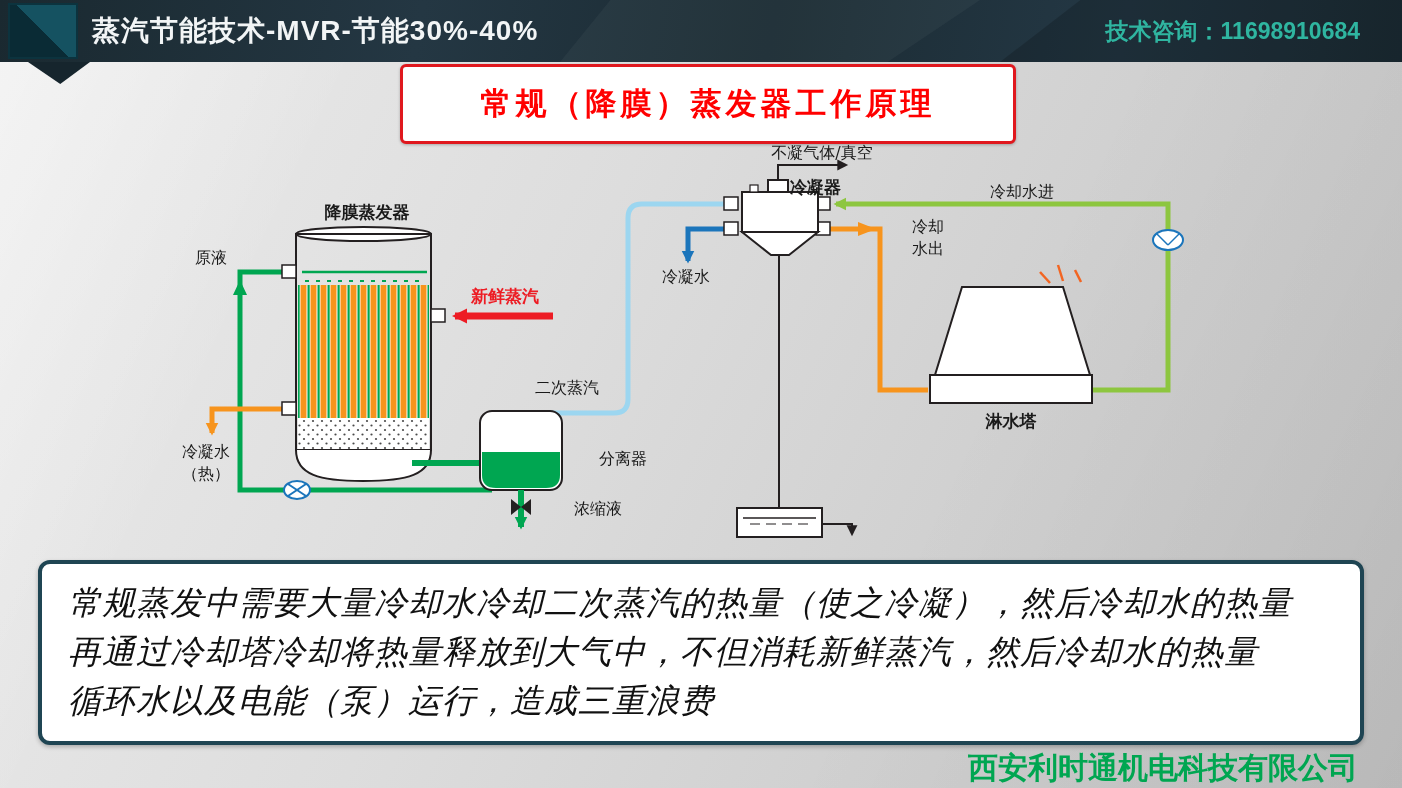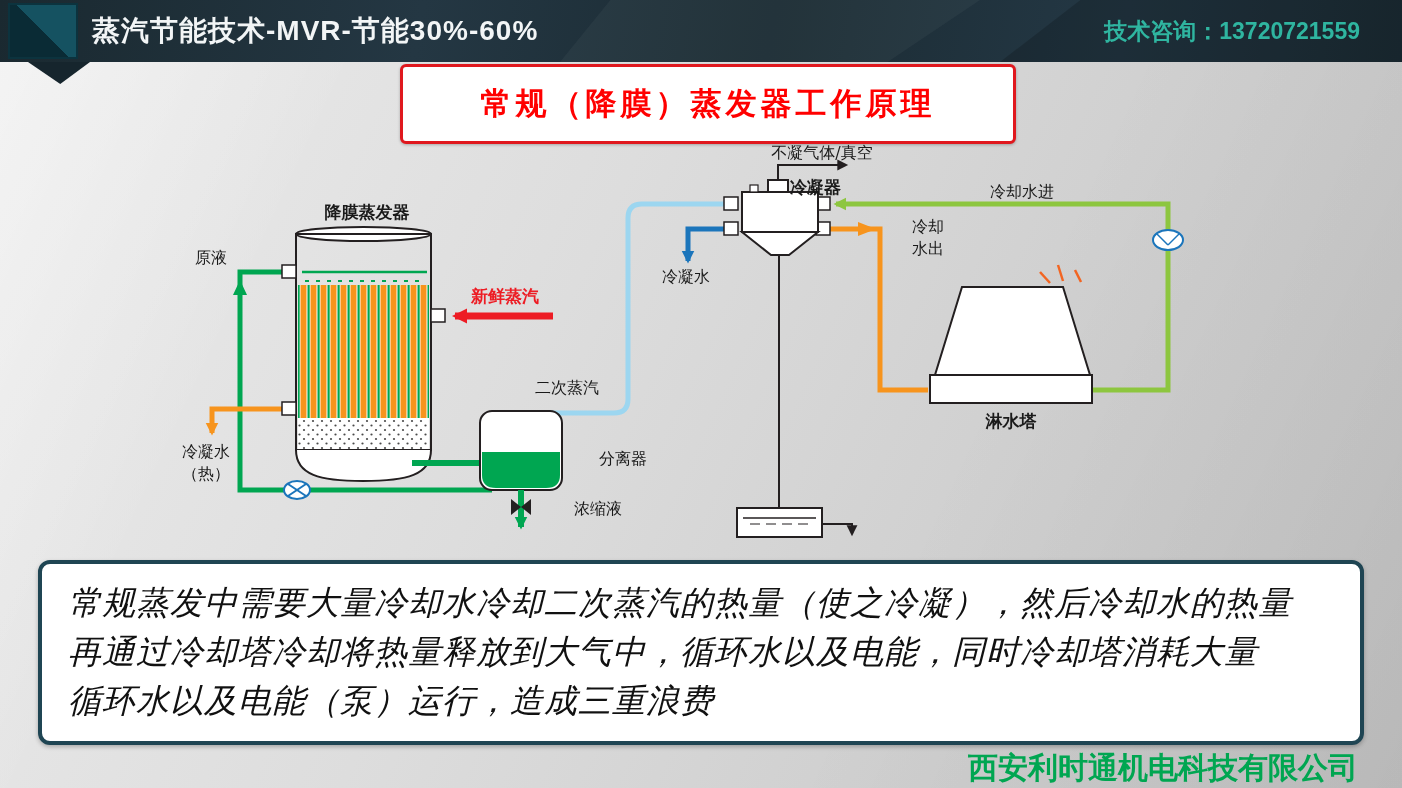--- a/index.html
+++ b/index.html
@@ -48,22 +48,22 @@
 </head>
 <body>
 
 <div class="slide">
   <div class="bg-sheen"></div>
 
   <header class="topbar">
     <div class="facet facet-a"></div>
     <div class="facet facet-b"></div>
     <div class="corner-badge"></div>
-    <h1 class="bar-title">蒸汽节能技术-MVR-节能30%-60%</h1>
-    <div class="contact">技术咨询：13720721559</div>
+    <h1 class="bar-title">蒸汽节能技术-MVR-节能30%-40%</h1>
+    <div class="contact">技术咨询：11698910684</div>
   </header>
   <div class="header-tail"></div>
 
   <div class="title-box">
     <span class="title-text">常规（降膜）蒸发器工作原理</span>
   </div>
 
   <svg class="diagram" viewBox="0 0 1402 430">
     <defs>
       <marker id="mBlack" viewBox="0 0 12 12" refX="9" refY="6" markerWidth="13" markerHeight="13" orient="auto" markerUnits="userSpaceOnUse">
@@ -204,18 +204,18 @@
     <text x="822" y="23" text-anchor="middle">不凝气体/真空</text>
     <text x="686" y="147" text-anchor="middle">冷凝水</text>
     <text x="1022" y="62" text-anchor="middle">冷却水进</text>
     <text x="928" y="97" text-anchor="middle">冷却</text>
     <text x="928" y="119" text-anchor="middle">水出</text>
     <text x="1011" y="292" text-anchor="middle" class="bold">淋水塔</text>
   </svg>
 
   <div class="desc-box">
     <p class="desc-line">常规蒸发中需要大量冷却水冷却二次蒸汽的热量（使之冷凝），然后冷却水的热量</p>
-    <p class="desc-line">再通过冷却塔冷却将热量释放到大气中，循环水以及电能，同时冷却塔消耗大量</p>
+    <p class="desc-line">再通过冷却塔冷却将热量释放到大气中，不但消耗新鲜蒸汽，然后冷却水的热量</p>
     <p class="desc-line">循环水以及电能（泵）运行，造成三重浪费</p>
   </div>
 
   <div class="company">西安利时通机电科技有限公司</div>
 </div>
 
 </body></html>

